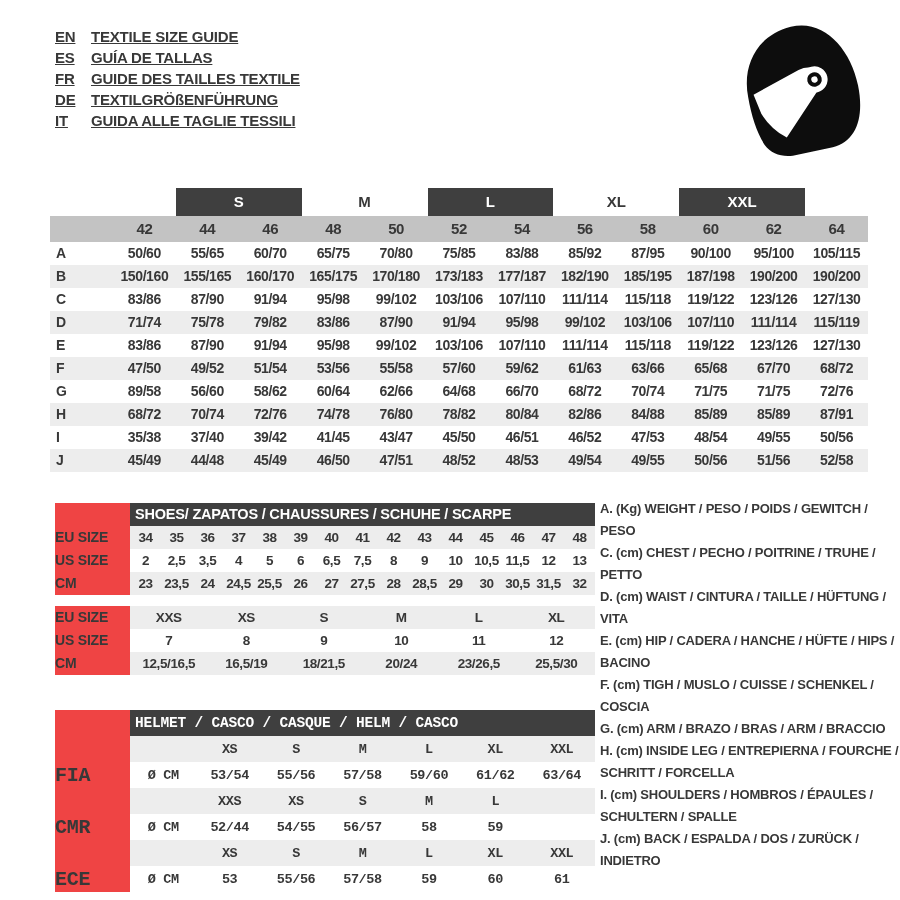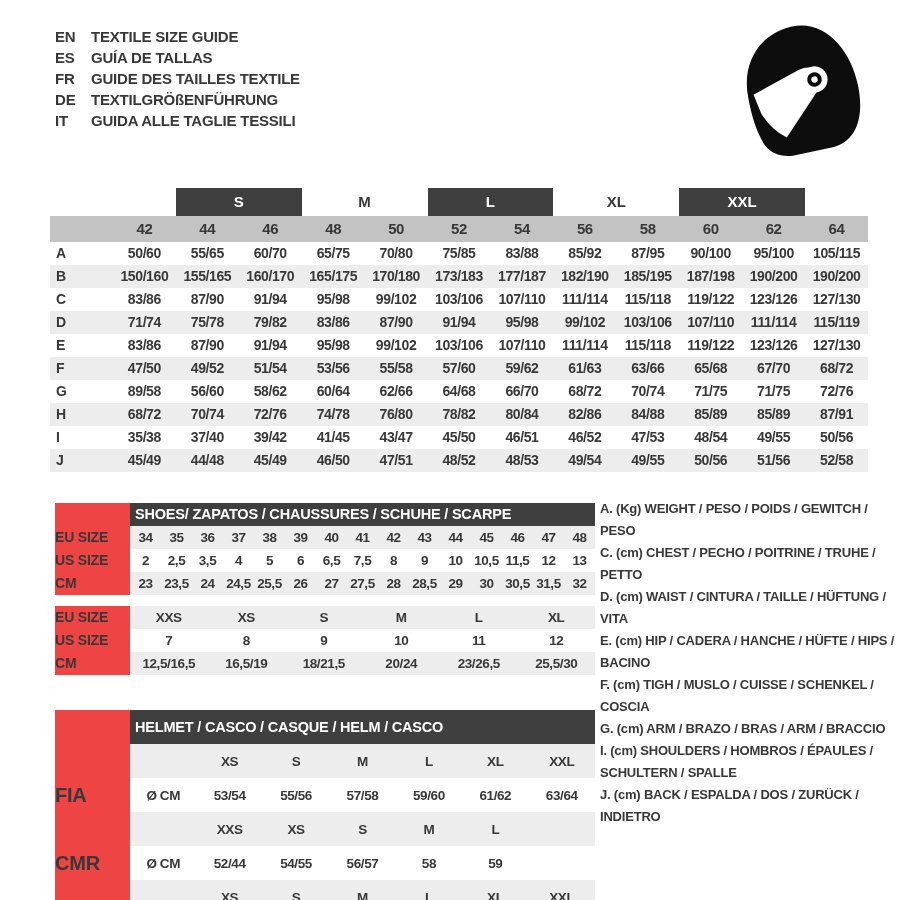--- a/index.html
+++ b/index.html
@@ -1,20 +1,20 @@
 <!DOCTYPE html>
 <html><head>
 <meta charset="utf-8">
 <style>
   html,body{margin:0;padding:0;background:#fff;}
   .page{position:relative;width:900px;height:900px;background:#fff;overflow:hidden;
         font-family:"Liberation Sans",sans-serif;font-weight:bold;color:#383838;}
 
   
-  .langs{position:absolute;left:55px;top:26px;}
+  .langs{position:absolute;left:55px;top:26px;text-decoration:underline;}
   .lang-row{display:flex;font-size:15px;line-height:21px;letter-spacing:-0.2px;}
   .lang-row .code{width:36px;flex:0 0 36px;}
 
   
   .helmet-wrap{position:absolute;left:722px;top:16px;width:158px;height:146px;}
 
   
   table{border-collapse:collapse;table-layout:fixed;}
   .main{position:absolute;left:50px;top:188px;width:818px;}
   .main td,.main th{padding:0;font-size:14px;line-height:23px;height:23px;
@@ -28,21 +28,21 @@
 
   
   .sub{position:absolute;left:55px;width:540px;}
   .sub td,.sub th{padding:0;font-size:13.5px;line-height:23px;height:23px;
         text-align:center;white-space:nowrap;letter-spacing:-0.4px;overflow:hidden;}
   .sub th.lbl{width:75px;text-align:left;background:#ef4444;font-size:14px;letter-spacing:-0.2px;}
   .sub td.titlebar{background:var(--dark,#3f3f3f);color:#fff;text-align:left;
         padding-left:5px;font-size:14.5px;letter-spacing:-0.2px;}
   .sub tr.g td{background:var(--stripe,#ededed);}
   .sub tr.w td{background:#fff;}
-  #helmet-table td,#helmet-table th{height:34px;line-height:25px;}
+  #helmet-table td,#helmet-table th{height:26px;line-height:25px;font-family:Liberation Mono, monospace;}
   #helmet-table td.ocm{width:62px;}
   #helmet-table th.lbl{font-size:20px;}
 
   
   .legend{position:absolute;left:600px;top:498px;width:300px;font-size:13px;
         line-height:22px;letter-spacing:-0.2px;}
 </style>
 </head>
 <body>
 
@@ -440,20 +440,21 @@
       <div class="legend-line">C. (cm) CHEST / PECHO / POITRINE / TRUHE / PETTO</div>
 
       <div class="legend-line">D. (cm) WAIST / CINTURA / TAILLE / HÜFTUNG / VITA</div>
 
       <div class="legend-line">E. (cm) HIP / CADERA / HANCHE / HÜFTE / HIPS / BACINO</div>
 
       <div class="legend-line">F. (cm) TIGH / MUSLO / CUISSE / SCHENKEL / COSCIA</div>
 
       <div class="legend-line">G. (cm) ARM / BRAZO / BRAS / ARM / BRACCIO</div>
 
+      <div class="legend-line">H. (cm) INSIDE LEG / ENTREPIERNA / FOURCHE / SCHRITT / FORCELLA</div>
 
       <div class="legend-line">I. (cm) SHOULDERS / HOMBROS / ÉPAULES / SCHULTERN / SPALLE</div>
 
       <div class="legend-line">J. (cm) BACK / ESPALDA / DOS / ZURÜCK / INDIETRO</div>
 
   </div>
 
 </div>
 
 </body></html>

